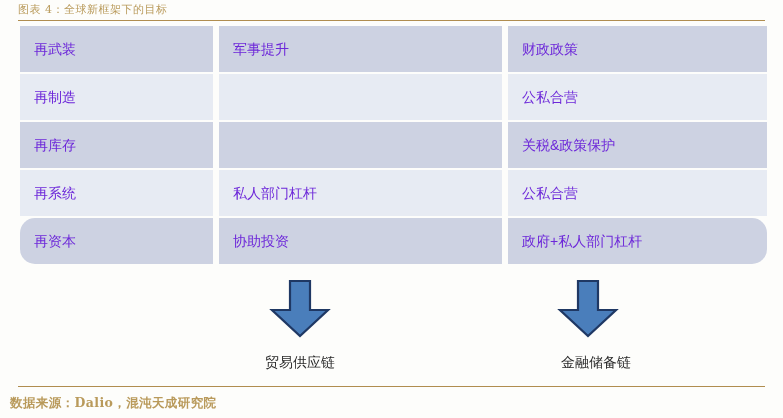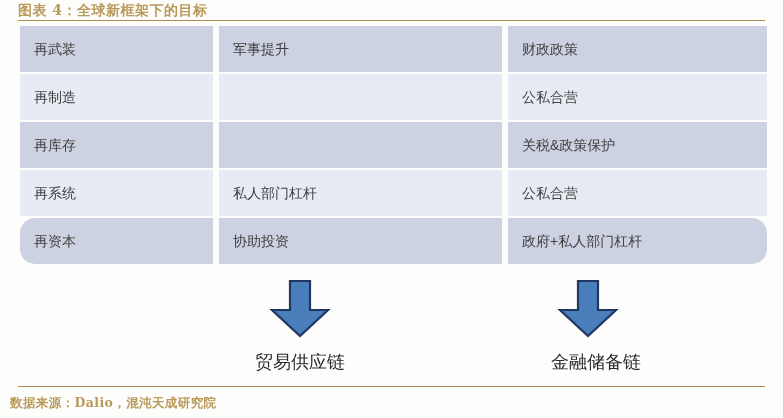--- a/index.html
+++ b/index.html
@@ -21,22 +21,22 @@
     width: 783px;
     height: 418px;
   }
 
   
   .title {
     position: absolute;
     left: 10px;
     top: 1px;
     font-family: "DejaVu Serif", "Liberation Serif", serif;
-    font-size: 14px;
-    font-weight: bold;
+    font-size: 11px;
+    font-weight: normal;
     color: #B99A5B;
     letter-spacing: 0.5px;
     white-space: nowrap;
     line-height: 18px;
     padding-left: 8px;
   }
 
   .rule-top {
     position: absolute;
     left: 18px;
@@ -62,21 +62,21 @@
   }
   .t-row.odd  { background: #CDD2E2; }
   .t-row.even { background: #E7EBF3; }
 
   .t-cell {
     position: absolute;
     top: 0;
     height: 46px;
     line-height: 46px;
     font-size: 14px;
-    color: #404040;
+    color: #6d28d9;
     white-space: nowrap;
     overflow: hidden;
   }
   .c0 { left: 0px;   width: 185px; padding-left: 14px; }
   .c1 { left: 199px; width: 275px; padding-left: 14px; }
   .c2 { left: 488px; width: 259px; padding-left: 14px; }
 
   
   .gutter {
     position: absolute;
@@ -91,21 +91,21 @@
   
   .arrow {
     position: absolute;
     width: 62px;
     height: 58px;
   }
   .arrow svg { display: block; }
 
   .arrow-label {
     position: absolute;
-    font-size: 18px;
+    font-size: 14px;
     color: #2A2A2A;
     white-space: nowrap;
     text-align: center;
     line-height: 20px;
   }
 
   
   .source {
     position: absolute;
     left: 10px;

